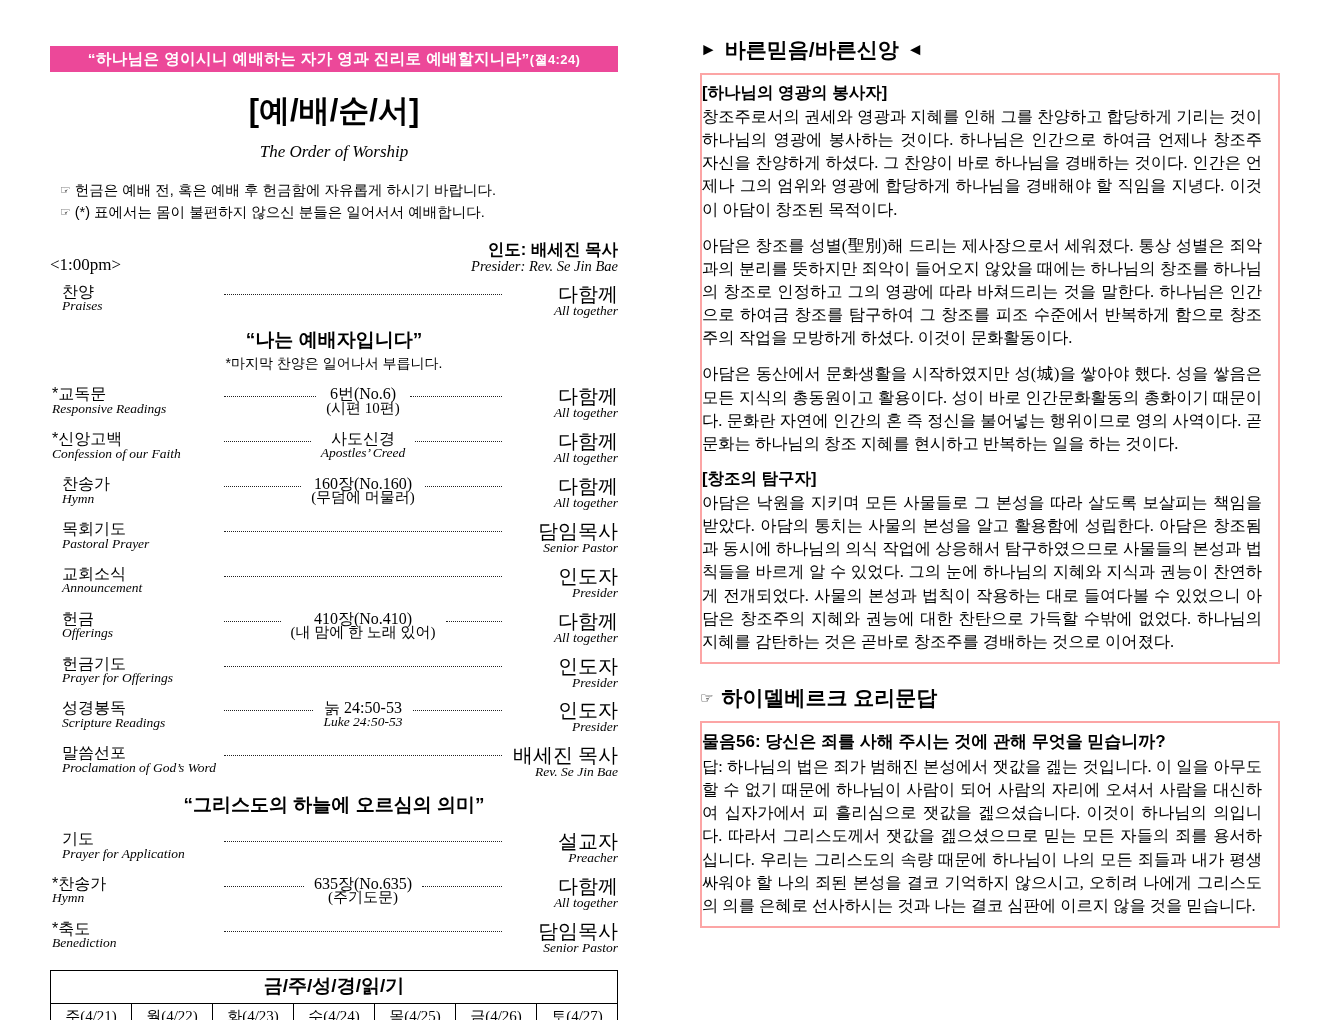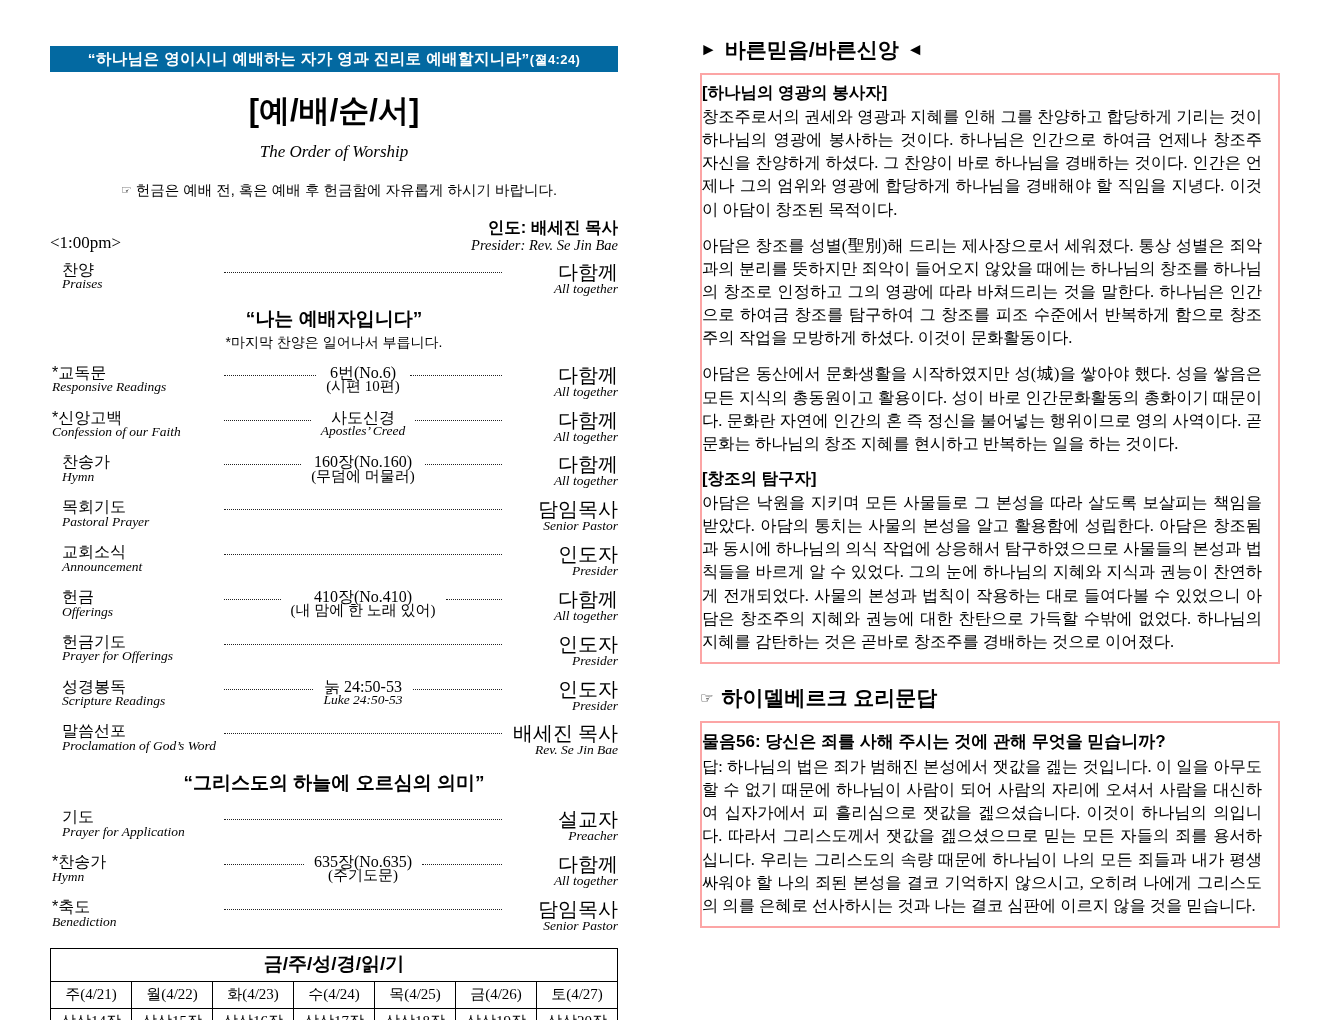--- a/index.html
+++ b/index.html
@@ -30,21 +30,21 @@
   }
   .col-right {
     position: absolute;
     left: 700px;
     top: 36px;
     width: 580px;
   }
 
   
   .verse-banner {
-    background: #0369a1;
+    background: #ec4899;
     color: #ffffff;
     text-align: center;
     font-family: "Liberation Sans", "DejaVu Sans", sans-serif;
     font-weight: bold;
     font-size: 15.5px;
     letter-spacing: 0.4px;
     padding: 4px 0 5px 0;
     line-height: 1.1;
   }
   .verse-banner .ref {
@@ -68,21 +68,20 @@
     font-size: 17px;
     margin-top: 14px;
   }
 
   .notes {
     margin-top: 18px;
     margin-left: 10px;
     font-size: 14.5px;
     line-height: 1.5;
     font-family: "Liberation Sans", "DejaVu Sans", sans-serif;
-    text-align: center;
   }
   .notes .hand {
     font-family: "DejaVu Sans", sans-serif;
     font-size: 12px;
     margin-right: 4px;
     vertical-align: 1px;
   }
 
   .time-row {
     margin-top: 16px;
@@ -283,20 +282,21 @@
       <span>“하나님은 영이시니 예배하는 자가 영과 진리로 예배할지니라”</span><span class="ref">(졀4:24)</span>
     </div>
 
     <div class="title-block">
       <div class="title-ko">[예/배/순/서]</div>
       <div class="title-en">The Order of Worship</div>
     </div>
 
     <div class="notes">
       <div><span class="hand">☞</span><span>헌금은 예배 전, 혹은 예배 후 헌금함에 자유롭게 하시기 바랍니다.</span></div>
+      <div><span class="hand">☞</span><span>(*) 표에서는 몸이 불편하지 않으신 분들은 일어서서 예배합니다.</span></div>
     </div>
 
     <div class="time-row">
       <div class="time-label">&lt;1:00pm&gt;</div>
       <div class="presider">
         <div class="ko">인도: 배세진 목사</div>
         <div class="en">Presider: Rev. Se Jin Bae</div>
       </div>
     </div>
 

